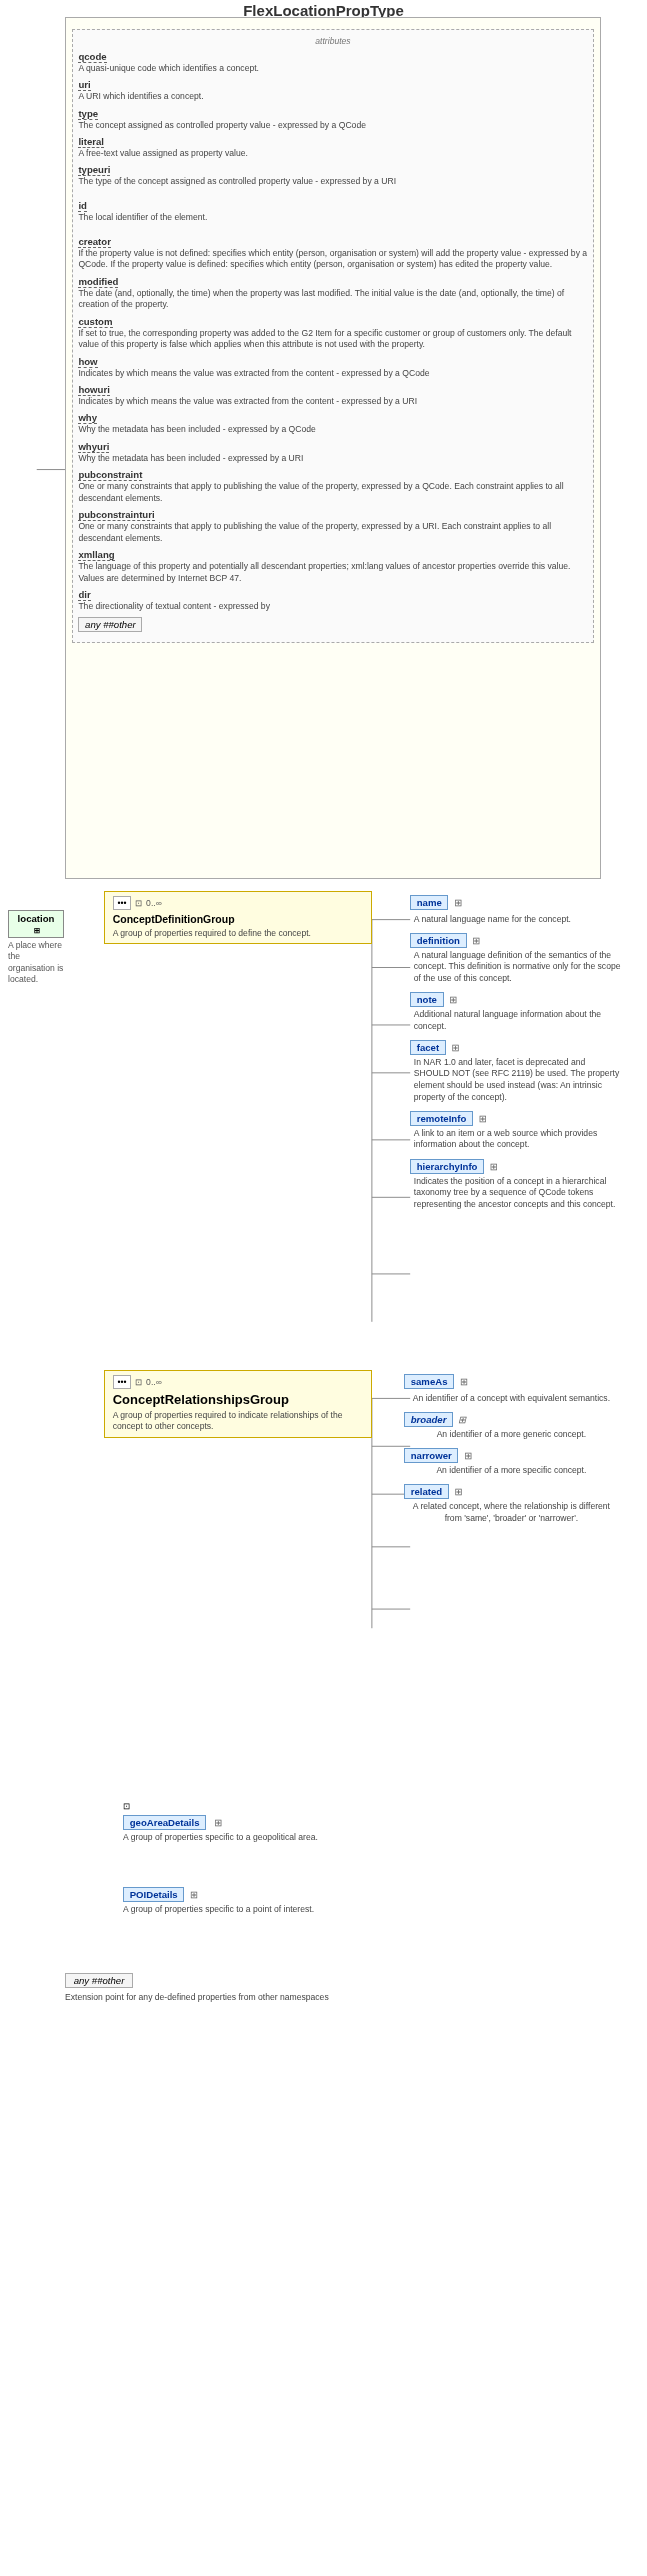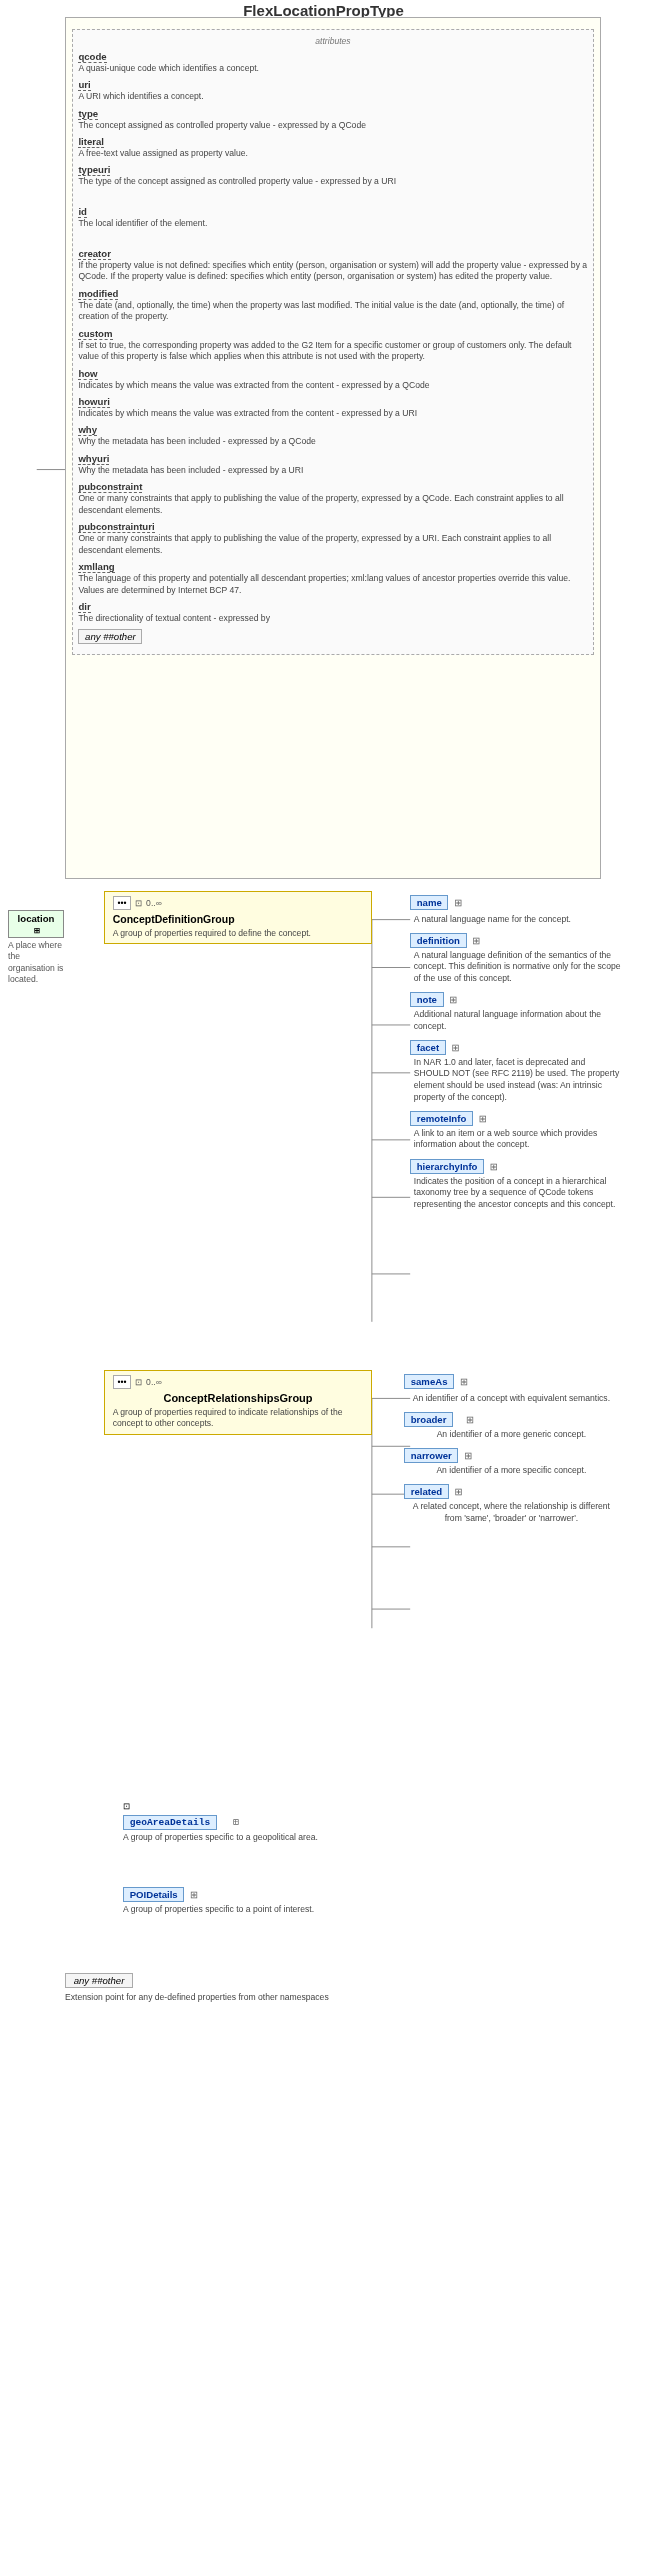--- a/index.html
+++ b/index.html
@@ -158,21 +158,21 @@
         <div class="desc-text">The concept assigned as controlled property value - expressed by a QCode</div>
       </div>
       <div style="margin:3.8px 0;">
         <span class="xml-attr">literal</span>
         <div class="desc-text">A free-text value assigned as property value.</div>
       </div>
       <div style="margin:3.8px 0;">
         <span class="xml-attr">typeuri</span>
         <div class="desc-text">The type of the concept assigned as controlled property value - expressed by a URI</div>
       </div>
-      <div style="margin:17px 0;">
+      <div style="margin:11px 0;">
         <span class="xml-attr">id</span>
         <div class="desc-text">The local identifier of the element.</div>
       </div>
       <div style="margin:3.8px 0;">
         <span class="xml-attr">creator</span>
         <div class="desc-text">If the property value is not defined: specifies which entity (person, organisation or system) will add the property value - expressed by a QCode. If the property value is defined: specifies which entity (person, organisation or system) has edited the property value.</div>
       </div>
       <div style="margin:3.8px 0;">
         <span class="xml-attr">modified</span>
         <div class="desc-text">The date (and, optionally, the time) when the property was last modified. The initial value is the date (and, optionally, the time) of creation of the property.</div>
@@ -280,34 +280,34 @@
     <div class="desc-text" style="margin-left:3.8px;">Indicates the position of a concept in a hierarchical taxonomy tree by a sequence of QCode tokens representing the ancestor concepts and this concept.</div>
   </div>
 
   <div class="pos" style="left:96px; top:1370px; width:268px;">
     <div class="group-yellow">
       <div style="display:flex; align-items:center; gap:3.8px;">
         <span style="border:1px solid #aaa; background:#fff; padding:1px 3.8px; font-size:8.6px;">•••</span>
         <span style="font-size:8.6px; color:#555;">⊡</span>
         <span style="font-size:8.6px; color:#555;">0..∞</span>
       </div>
-      <div style="font-weight:bold; font-size:11px; margin:2.9px 0;text-align:center;">ConceptRelationshipsGroup</div>
+      <div style="font-weight:bold; font-size:13px; margin:2.9px 0;">ConceptRelationshipsGroup</div>
       <div class="desc-text">A group of properties required to indicate relationships of the concept to other concepts.</div>
     </div>
   </div>
 
   <div class="pos" style="left:396px; top:1370px; width:211px;text-align:center;">
 
     <div style="display:flex; align-items:center; margin:3.8px 0; gap:3.8px;">
       <span class="xml-elem">sameAs</span>
       <span class="plus-icon">⊞</span>
     </div>
     <div class="desc-text" style="margin-left:3.8px;">An identifier of a concept with equivalent semantics.</div>
 
-    <div style="display:flex; align-items:center; margin:7.7px 0 1.9px 0; gap:11px;">
+    <div style="display:flex; align-items:center; margin:7.7px 0 1.9px 0; gap:3px;font-style:italic;">
       <span class="xml-elem">broader</span>
       <span class="plus-icon">⊞</span>
     </div>
     <div class="desc-text" style="margin-left:3.8px;">An identifier of a more generic concept.</div>
 
     <div style="display:flex; align-items:center; margin:7.7px 0 1.9px 0; gap:3.8px;">
       <span class="xml-elem">narrower</span>
       <span class="plus-icon">⊞</span>
     </div>
     <div class="desc-text" style="margin-left:3.8px;">An identifier of a more specific concept.</div>
@@ -316,21 +316,21 @@
       <span class="xml-elem">related</span>
       <span class="plus-icon">⊞</span>
     </div>
     <div class="desc-text" style="margin-left:3.8px;">A related concept, where the relationship is different from 'same', 'broader' or 'narrower'.</div>
   </div>
 
   <div class="pos" style="left:115px; top:1801px; width:249px;">
     <div style="display:flex; align-items:center; gap:3.8px; margin-bottom:3.8px;">
       <span style="font-size:8.6px;">⊡</span>
     </div>
-    <div style="display:flex; align-items:center; gap:14px;font-family:Liberation Mono, monospace;">
+    <div style="display:flex; align-items:center; gap:6px;">
       <span class="xml-elem">geoAreaDetails</span>
       <span class="plus-icon">⊞</span>
     </div>
     <div class="desc-text" style="margin-top:1.9px;">A group of properties specific to a geopolitical area.</div>
   </div>
 
   <div class="pos" style="left:115px; top:1887px; width:249px;">
     <div style="display:flex; align-items:center; gap:3.8px;">
       <span class="xml-elem">POIDetails</span>
       <span class="plus-icon">⊞</span>

